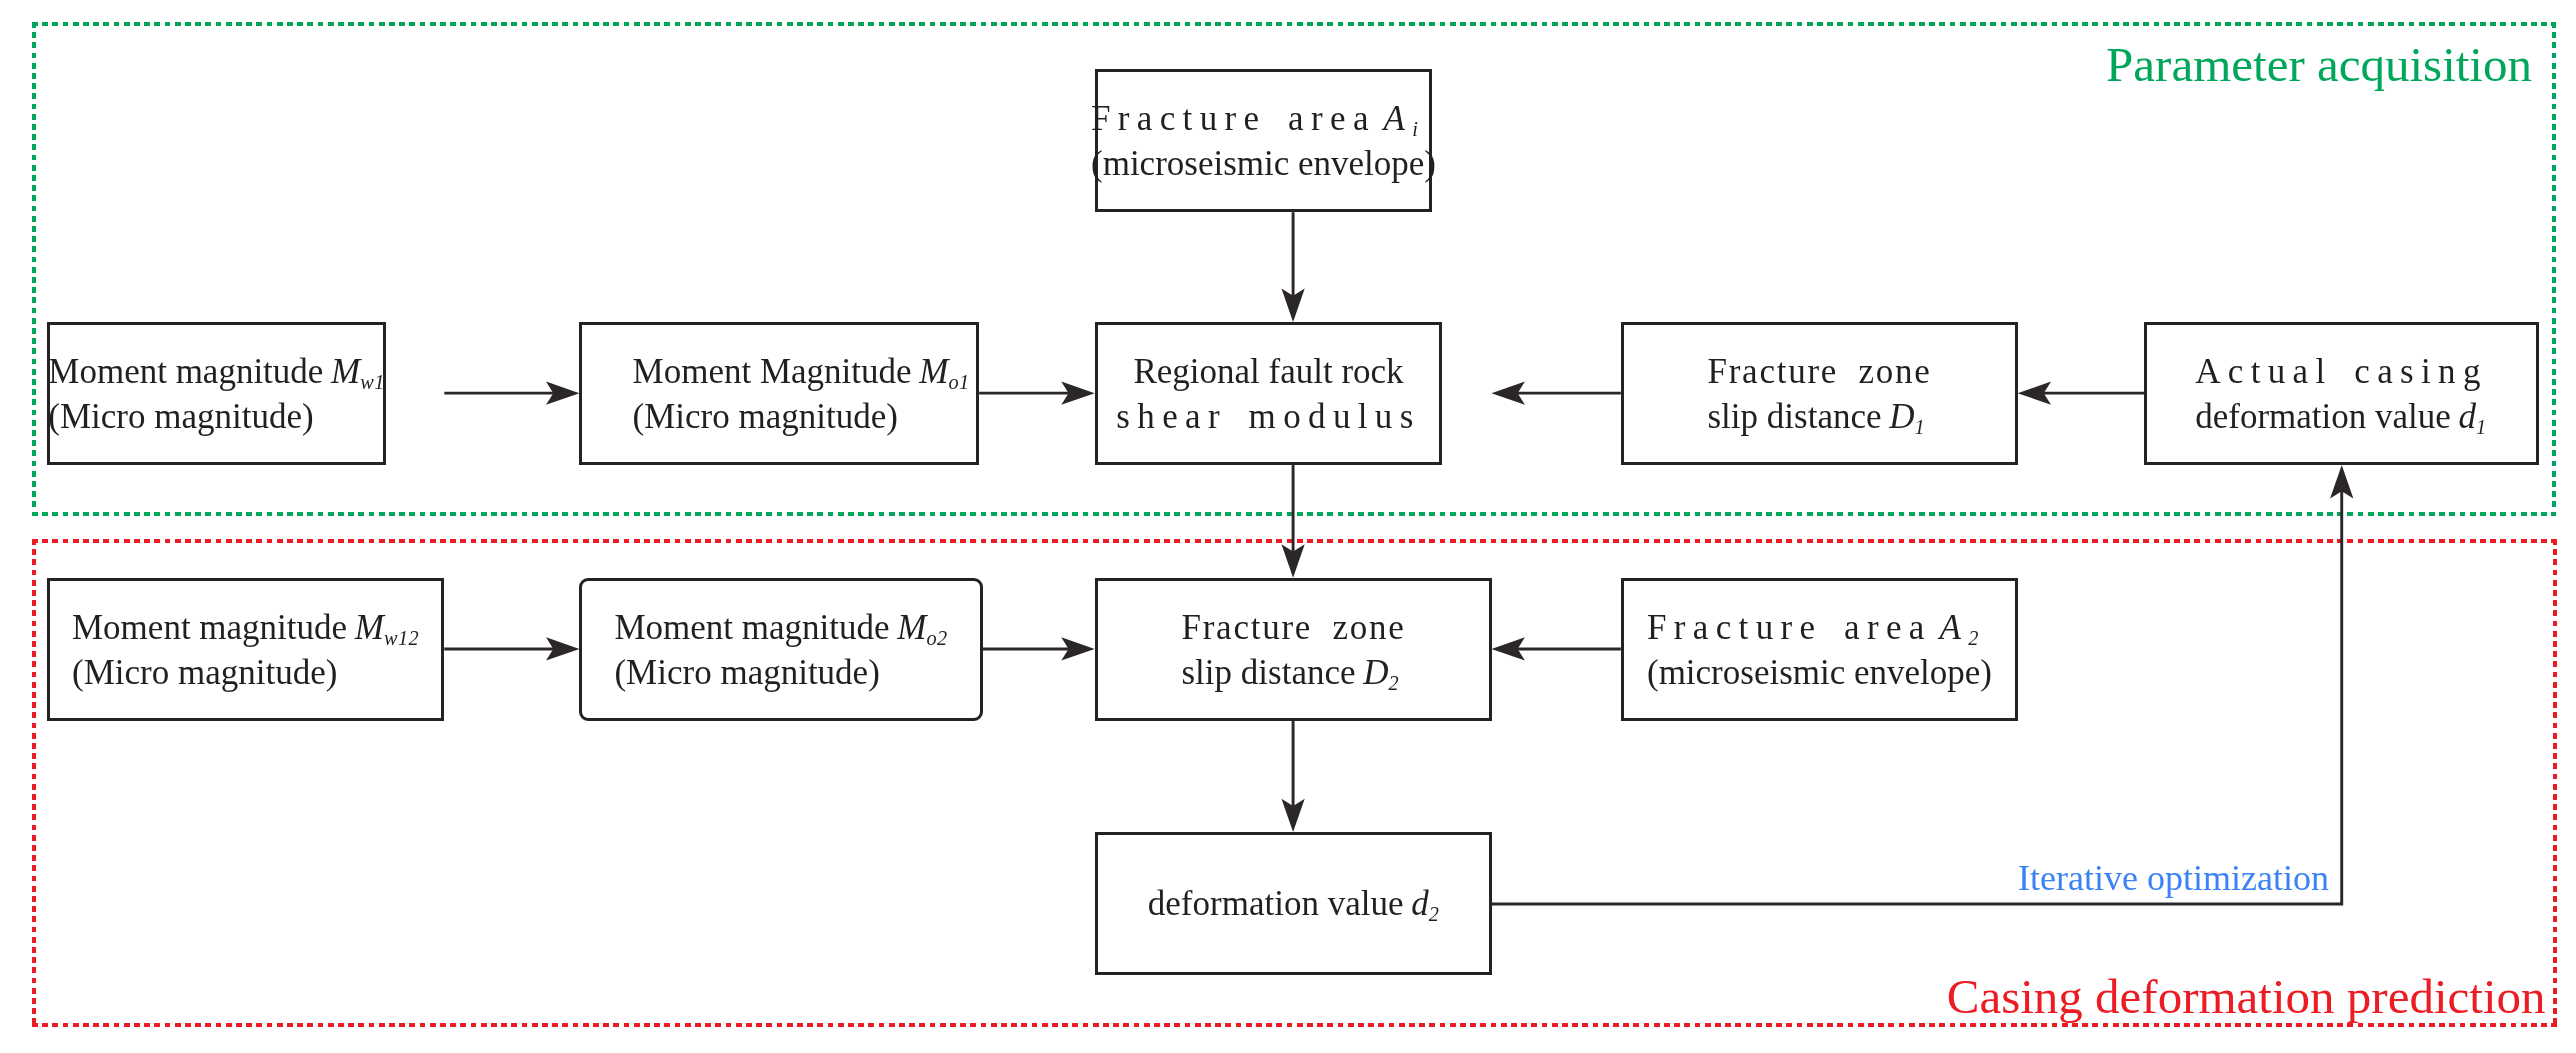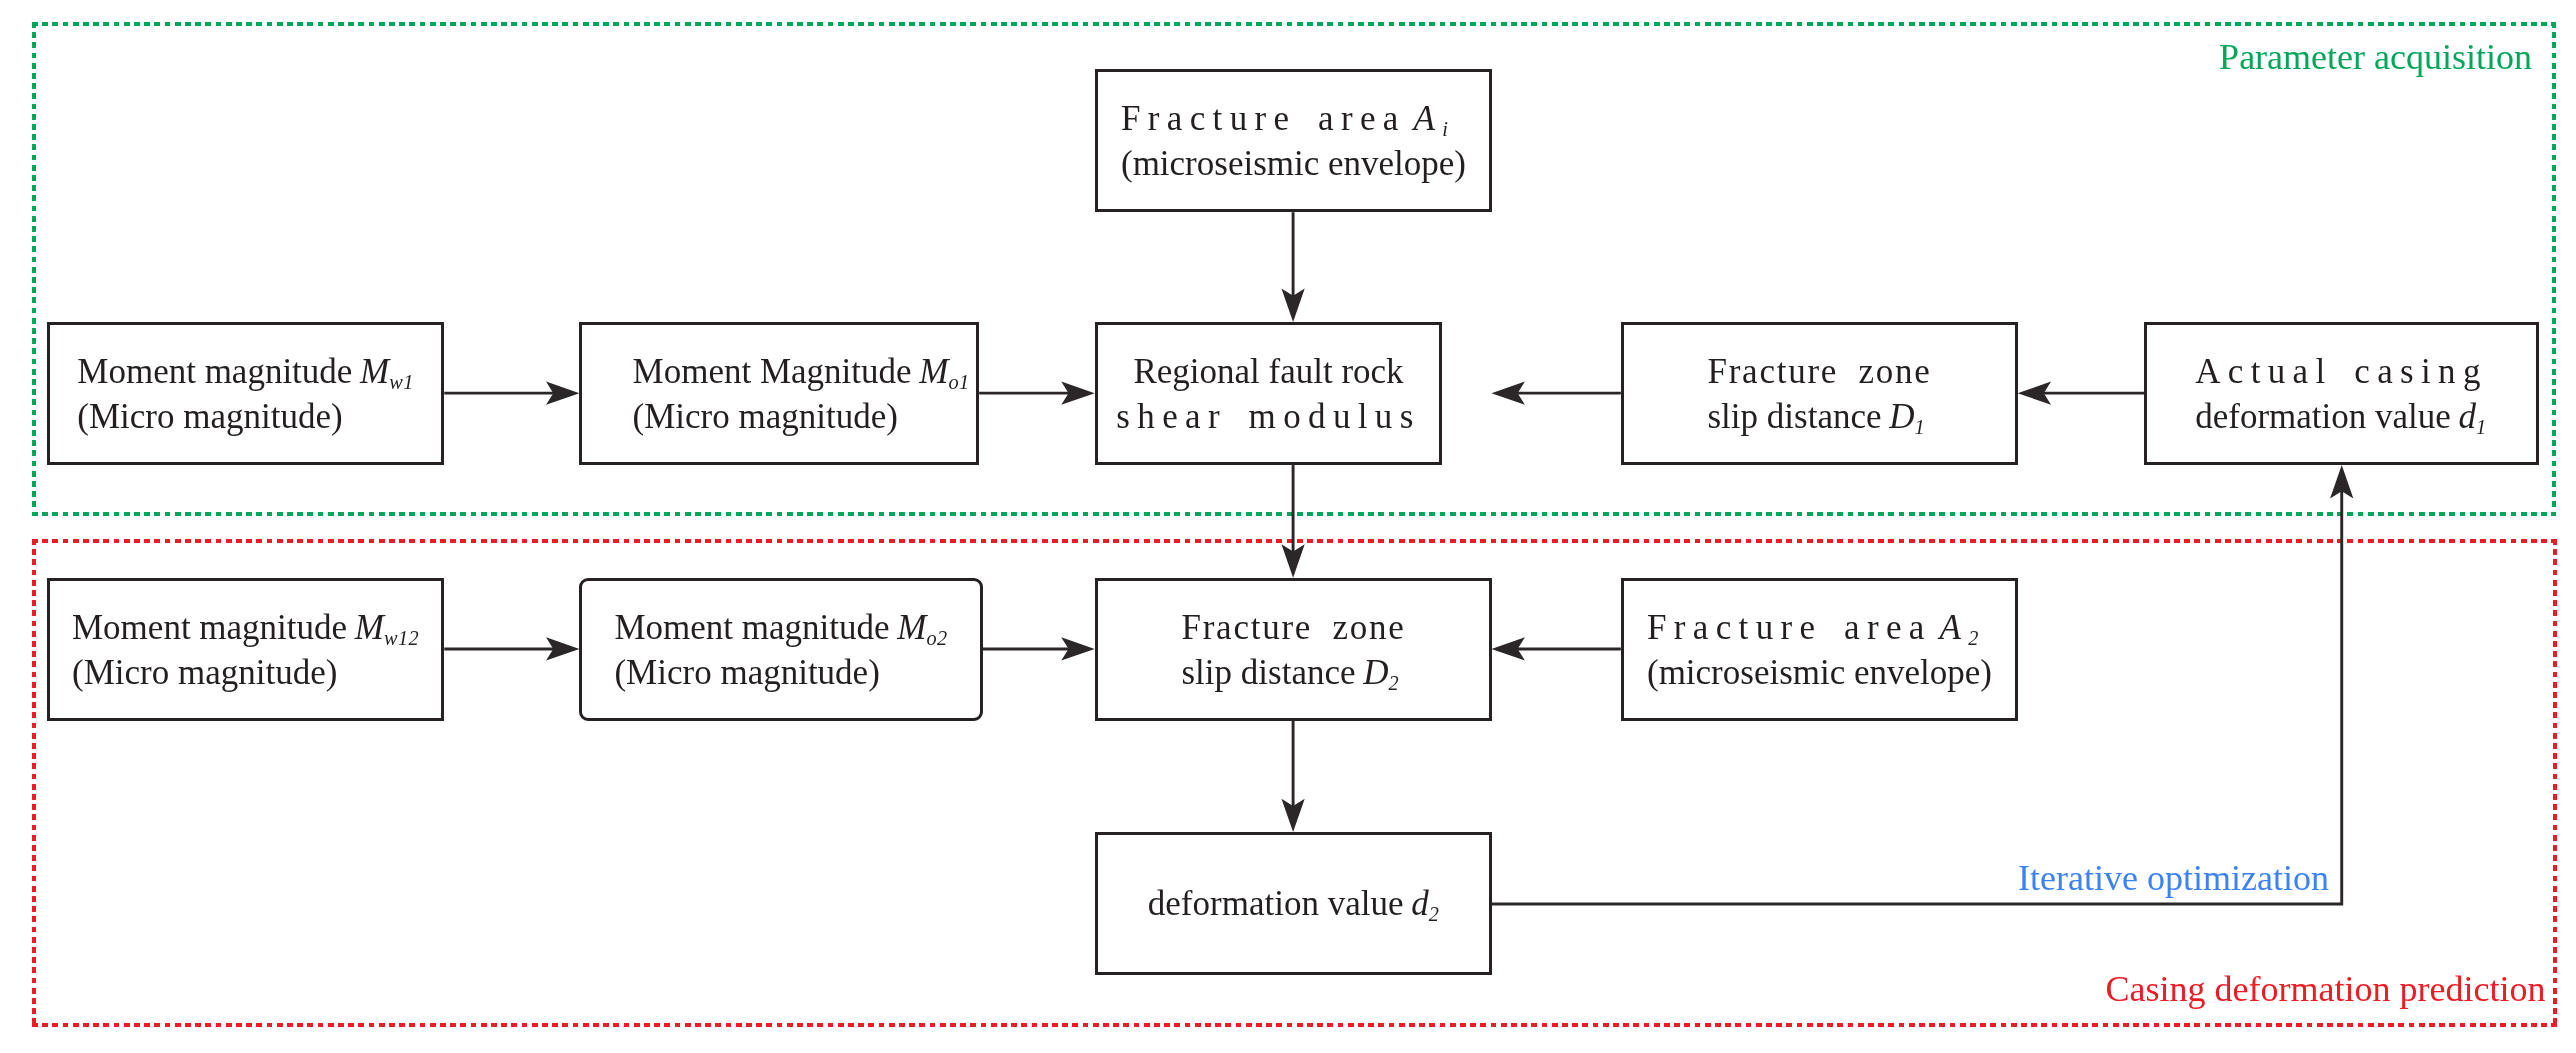--- a/index.html
+++ b/index.html
@@ -42,21 +42,21 @@
     width: 4.4px; top: 0; bottom: 0;
     background: repeating-linear-gradient(180deg, var(--c) 0 5.8px, transparent 5.8px 10.2px);
   }
   .dash.top { top: 0; } .dash.bottom { bottom: 0; }
   .dash.left { left: 0; } .dash.right { right: 0; }
   .panel.green { --c: var(--green); }
   .panel.red { --c: var(--red); }
 
   .section-label {
     position: absolute;
-    font-size: 36px;
+    font-size: 49px;
     line-height: 1.1;
     white-space: nowrap;
     z-index: 2;
   }
   .section-label.green { color: var(--green); }
   .section-label.red { color: var(--red); }
 
   .annotation {
     position: absolute;
     font-size: 36px;
@@ -144,28 +144,28 @@
     <line x1="1347" y1="893" x2="1472" y2="893"></line>
     <polygon points="1506,893 1460,877 1470,893 1460,909"></polygon>
 
     <line x1="2086" y1="893" x2="2230" y2="893"></line>
     <polygon points="2052,893 2098,877 2088,893 2098,909"></polygon>
 
     <polyline points="2052,1244 3222,1244 3222,674"></polyline>
     <polygon points="3222,640 3206,686 3222,676 3238,686"></polygon>
   </svg>
 
-  <div class="node" style="left:1095px; top:69px; width:397px;">
+  <div class="node" style="left:1095px; top:69px; width:337px;">
     <div class="node-inner">
       <div class="line sp-wide"><span>Fracture area</span><i class="v">A</i><sub>i</sub></div>
       <div class="line"><span>(microseismic envelope)</span></div>
     </div>
   </div>
 
-  <div class="node" style="left:47px; top:322px; width:397px;">
+  <div class="node" style="left:47px; top:322px; width:339px;">
     <div class="node-inner">
       <div class="line"><span>Moment magnitude</span><i class="v">M</i><sub>w1</sub></div>
       <div class="line"><span>(Micro magnitude)</span></div>
     </div>
   </div>
 
   <div class="node" style="left:579px; top:322px; width:400px;padding-left:44px;">
     <div class="node-inner">
       <div class="line"><span>Moment Magnitude</span><i class="v">M</i><sub>o1</sub></div>
       <div class="line"><span>(Micro magnitude)</span></div>

